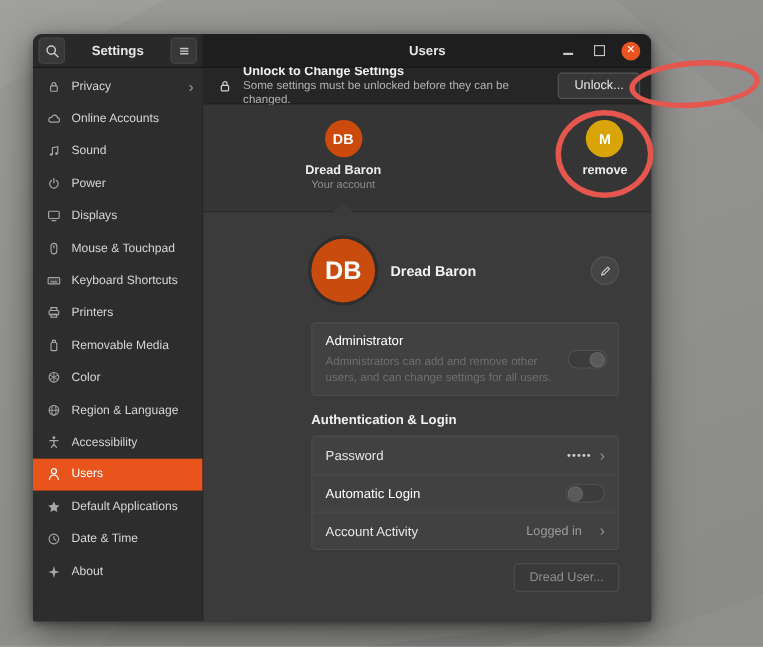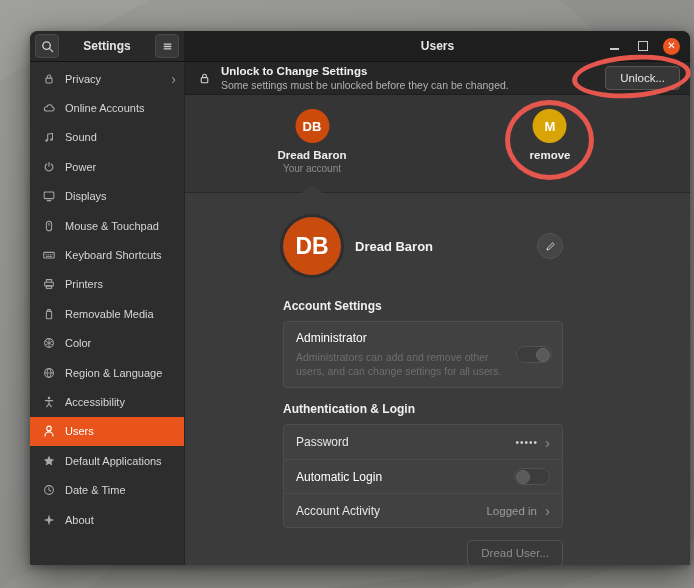--- a/index.html
+++ b/index.html
@@ -7,21 +7,21 @@
   body {
     font-family: "Liberation Sans", "DejaVu Sans", sans-serif;
     background: linear-gradient(160deg,#9b9b99 0%, #929290 45%, #8a8a88 100%);
     position: relative;
     font-size: 12px;
   }
   .wallpaper-facets { position:absolute; inset:0; pointer-events:none; }
 
   
   .window {
-    position:absolute; left:30px; top:31px; width:660px; height:534px;
+    position:absolute; left:30px; top:31px; width:562px; height:534px;
     border-radius:8px 8px 2px 2px;
     box-shadow: 0 10px 34px rgba(0,0,0,.5), 0 2px 8px rgba(0,0,0,.35);
     overflow:hidden;
     display:flex; flex-direction:column;
     background:#3b3b3b;
   }
   .titlebar { height:31px; display:flex; flex:none; border-bottom:1px solid #141414; }
   .titlebar-left {
     width:155px; flex:none; background:#292929;
     display:flex; align-items:center; justify-content:space-between;
@@ -104,21 +104,21 @@
     width:26px; height:26px; border-radius:50%; background:#454545; border:1px solid #555;
     color:#d8d8d8; display:flex; align-items:center; justify-content:center; cursor:pointer; flex:none;
   }
 
   .section-header { color:#f0f0f0; font-weight:bold; font-size:12px; margin:14px 0 8px 0; }
   .box { background:#414141; border:1px solid #4d4d4d; border-radius:4px; overflow:hidden; }
   .box-row { display:flex; align-items:center; padding:0 12px; min-height:34px; }
   .box-row + .box-row { border-top:1px solid #4b4b4b; }
   .box-row .r-label { flex:1; font-size:12px; color:#e6e6e6; }
   .box-row.disabled .r-label { color:#ffffff; }
-  .box-row .r-value { color:#9c9c9c; font-size:11.5px; margin-right:8px; }
+  .box-row .r-value { color:#9c9c9c; font-size:11.5px; margin-right:16px; }
   .box-row .r-dots { color:#cfcfcf; font-size:10px; letter-spacing:1px; margin-right:7px; }
   .chev { color:#8f8f8f; font-size:15px; line-height:1; }
   .row-stack { flex:1; padding:9px 0; }
   .row-desc { color:#6e6e6e; font-size:10.5px; line-height:1.35; margin-top:5px; width:220px; }
 
   .toggle {
     width:36px; height:17px; border-radius:9px; background:#3c3c3c; border:1px solid #515151;
     position:relative; flex:none; cursor:default;
   }
   .toggle .knob {
@@ -428,21 +428,20 @@
           <div class="user-row">
             <div class="big-avatar" id="big-avatar" style="background: rgb(201, 75, 13);">DB</div>
             <div class="big-name">Dread Baron</div>
             <div class="edit-btn">
               <svg class="ic" width="13" height="13" viewBox="0 0 16 16">
                   <use href="#i-pencil"></use>
                 </svg>
             </div>
           </div>
 
-          <div class="section-header">Account Settings</div>
           <div class="box" id="box-0">
               <div class="box-row disabled">
                 <div class="row-stack">
                   <div class="r-label">Administrator</div>
                   <div class="row-desc">Administrators can add and remove other users, and can change settings for all users.</div>
                 </div>
                 <span class="toggle on">
                   <span class="knob"></span>
                 </span>
               </div>

